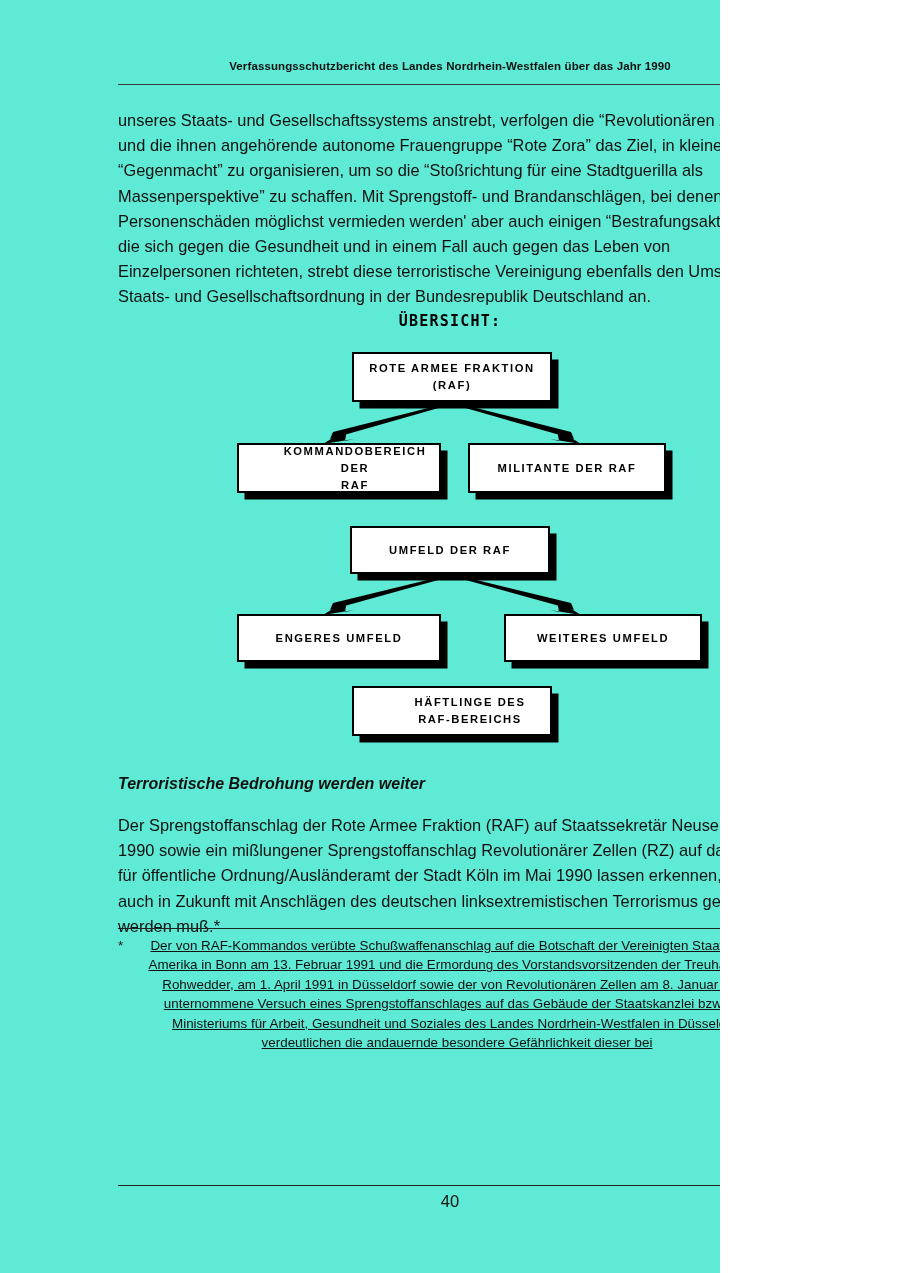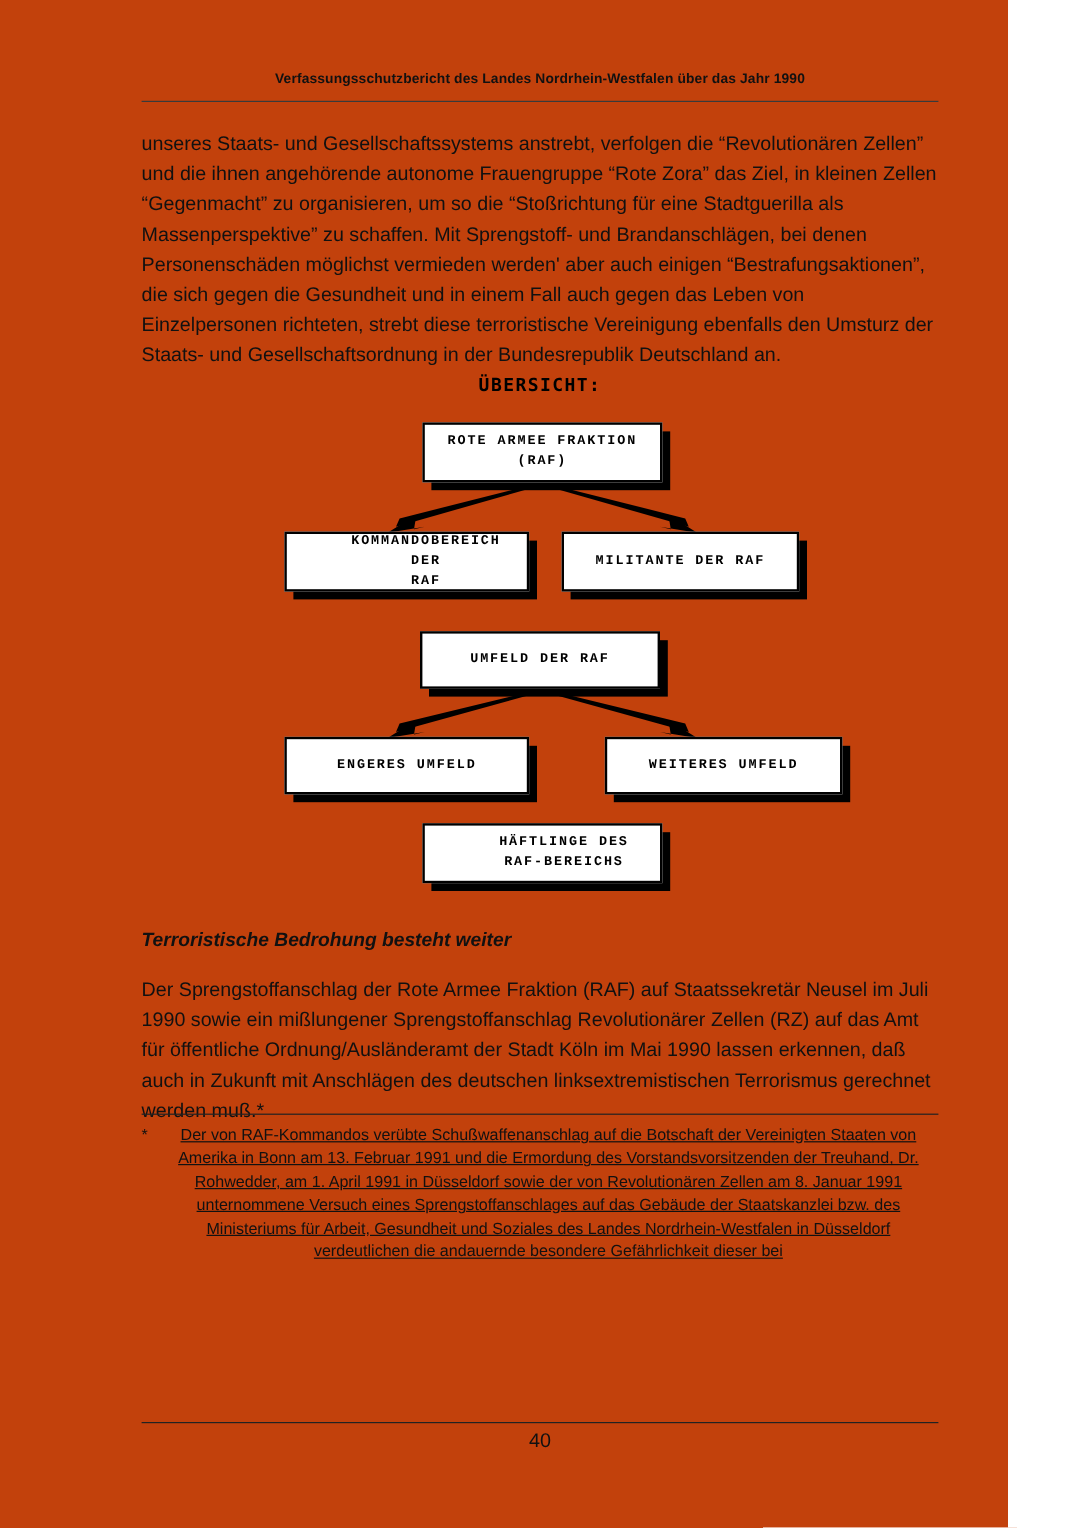--- a/index.html
+++ b/index.html
@@ -6,23 +6,23 @@
     margin: 0;
     padding: 0;
     background: #ffffff;
   }
   body {
     font-family: "Liberation Sans", sans-serif;
     color: #000000;
   }
   #page {
     position: relative;
-    width: 840px;
+    width: 720px;
     height: 1273px;
-    background: #c2410c;
+    background: #5eead4;
     overflow: hidden;
   }
 
   
   .running-header {
     position: absolute;
     left: 118px;
     top: 60px;
     width: 664px;
     text-align: center;
@@ -143,21 +143,21 @@
     box-sizing: border-box;
     background: #ffffff;
     border: 2.2px solid #000000;
     box-shadow: 7px 7px 0 -0.5px #000000;
     display: flex;
     align-items: center;
     justify-content: center;
     text-align: center;
   }
   .node-label {
-    font-family: Liberation Mono, monospace;
+    font-family: Liberation Sans, sans-serif;
     font-size: 11.2px;
     font-weight: bold;
     letter-spacing: 1.6px;
     line-height: 17px;
     color: #000;
     white-space: pre-line;
     padding: 0 6px;
     text-align: center;
   }
 
@@ -235,21 +235,21 @@
       <span class="node-label">WEITERES UMFELD</span>
     </div>
 
     <div class="node" id="node-haeftlinge">
       <span class="node-label">HÄFTLINGE DES
 RAF-BEREICHS</span>
     </div>
 
   </div>
 
-  <div class="section-heading">Terroristische Bedrohung besteht weiter</div>
+  <div class="section-heading">Terroristische Bedrohung werden weiter</div>
 
   <div class="body-col" id="para-threat">Der Sprengstoffanschlag der Rote Armee Fraktion (RAF) auf Staatssekretär Neusel im Juli 1990 sowie ein mißlungener Sprengstoffanschlag Revolutionärer Zellen (RZ) auf das Amt für öffentliche Ordnung/Ausländeramt der Stadt Köln im Mai 1990 lassen erkennen, daß auch in Zukunft mit Anschlägen des deutschen linksextremistischen Terrorismus gerechnet werden muß.*</div>
 
   <div class="footnote-rule"></div>
 
   <div class="footnote">
     <span class="footnote-marker">*</span>
     <div class="footnote-text">Der von RAF-Kommandos verübte Schußwaffenanschlag auf die Botschaft der Vereinigten Staaten von Amerika in Bonn am 13. Februar 1991 und die Ermordung des Vorstandsvorsitzenden der Treuhand, Dr. Rohwedder, am 1. April 1991 in Düsseldorf sowie der von Revolutionären Zellen am 8. Januar 1991 unternommene Versuch eines Sprengstoffanschlages auf das Gebäude der Staatskanzlei bzw. des Ministeriums für Arbeit, Gesundheit und Soziales des Landes Nordrhein-Westfalen in Düsseldorf verdeutlichen die andauernde besondere Gefährlichkeit dieser bei</div>
   </div>
 

